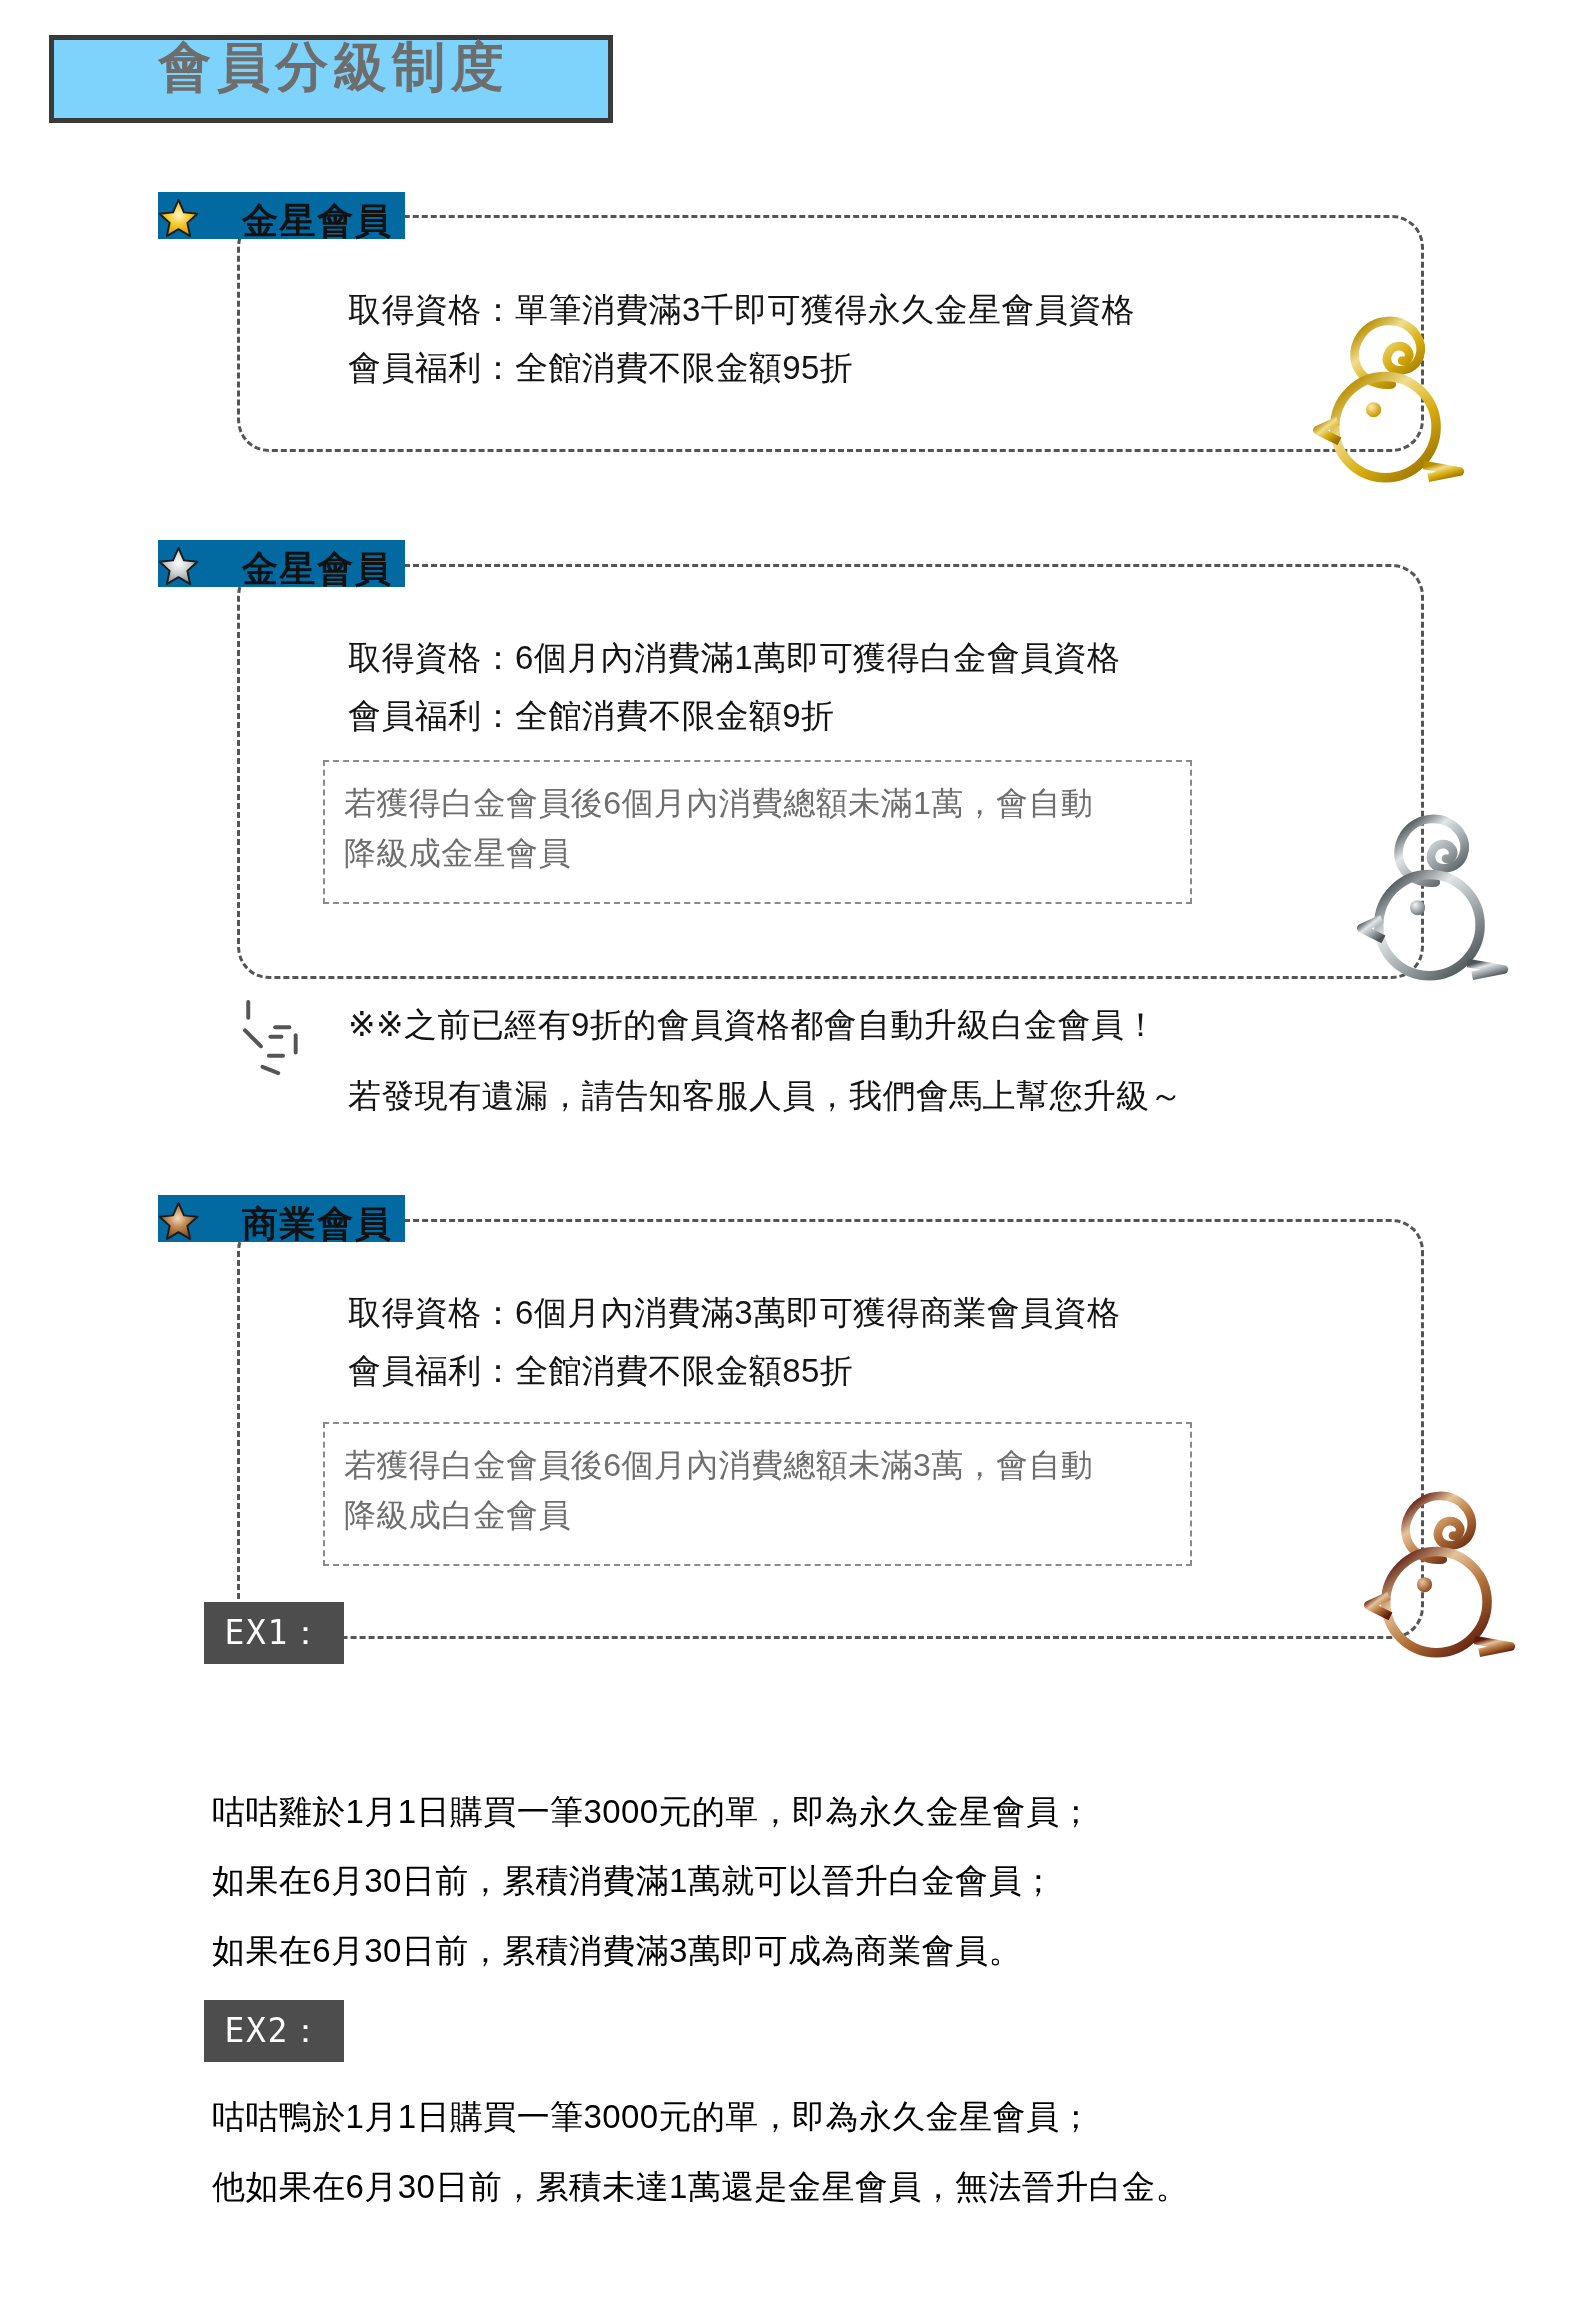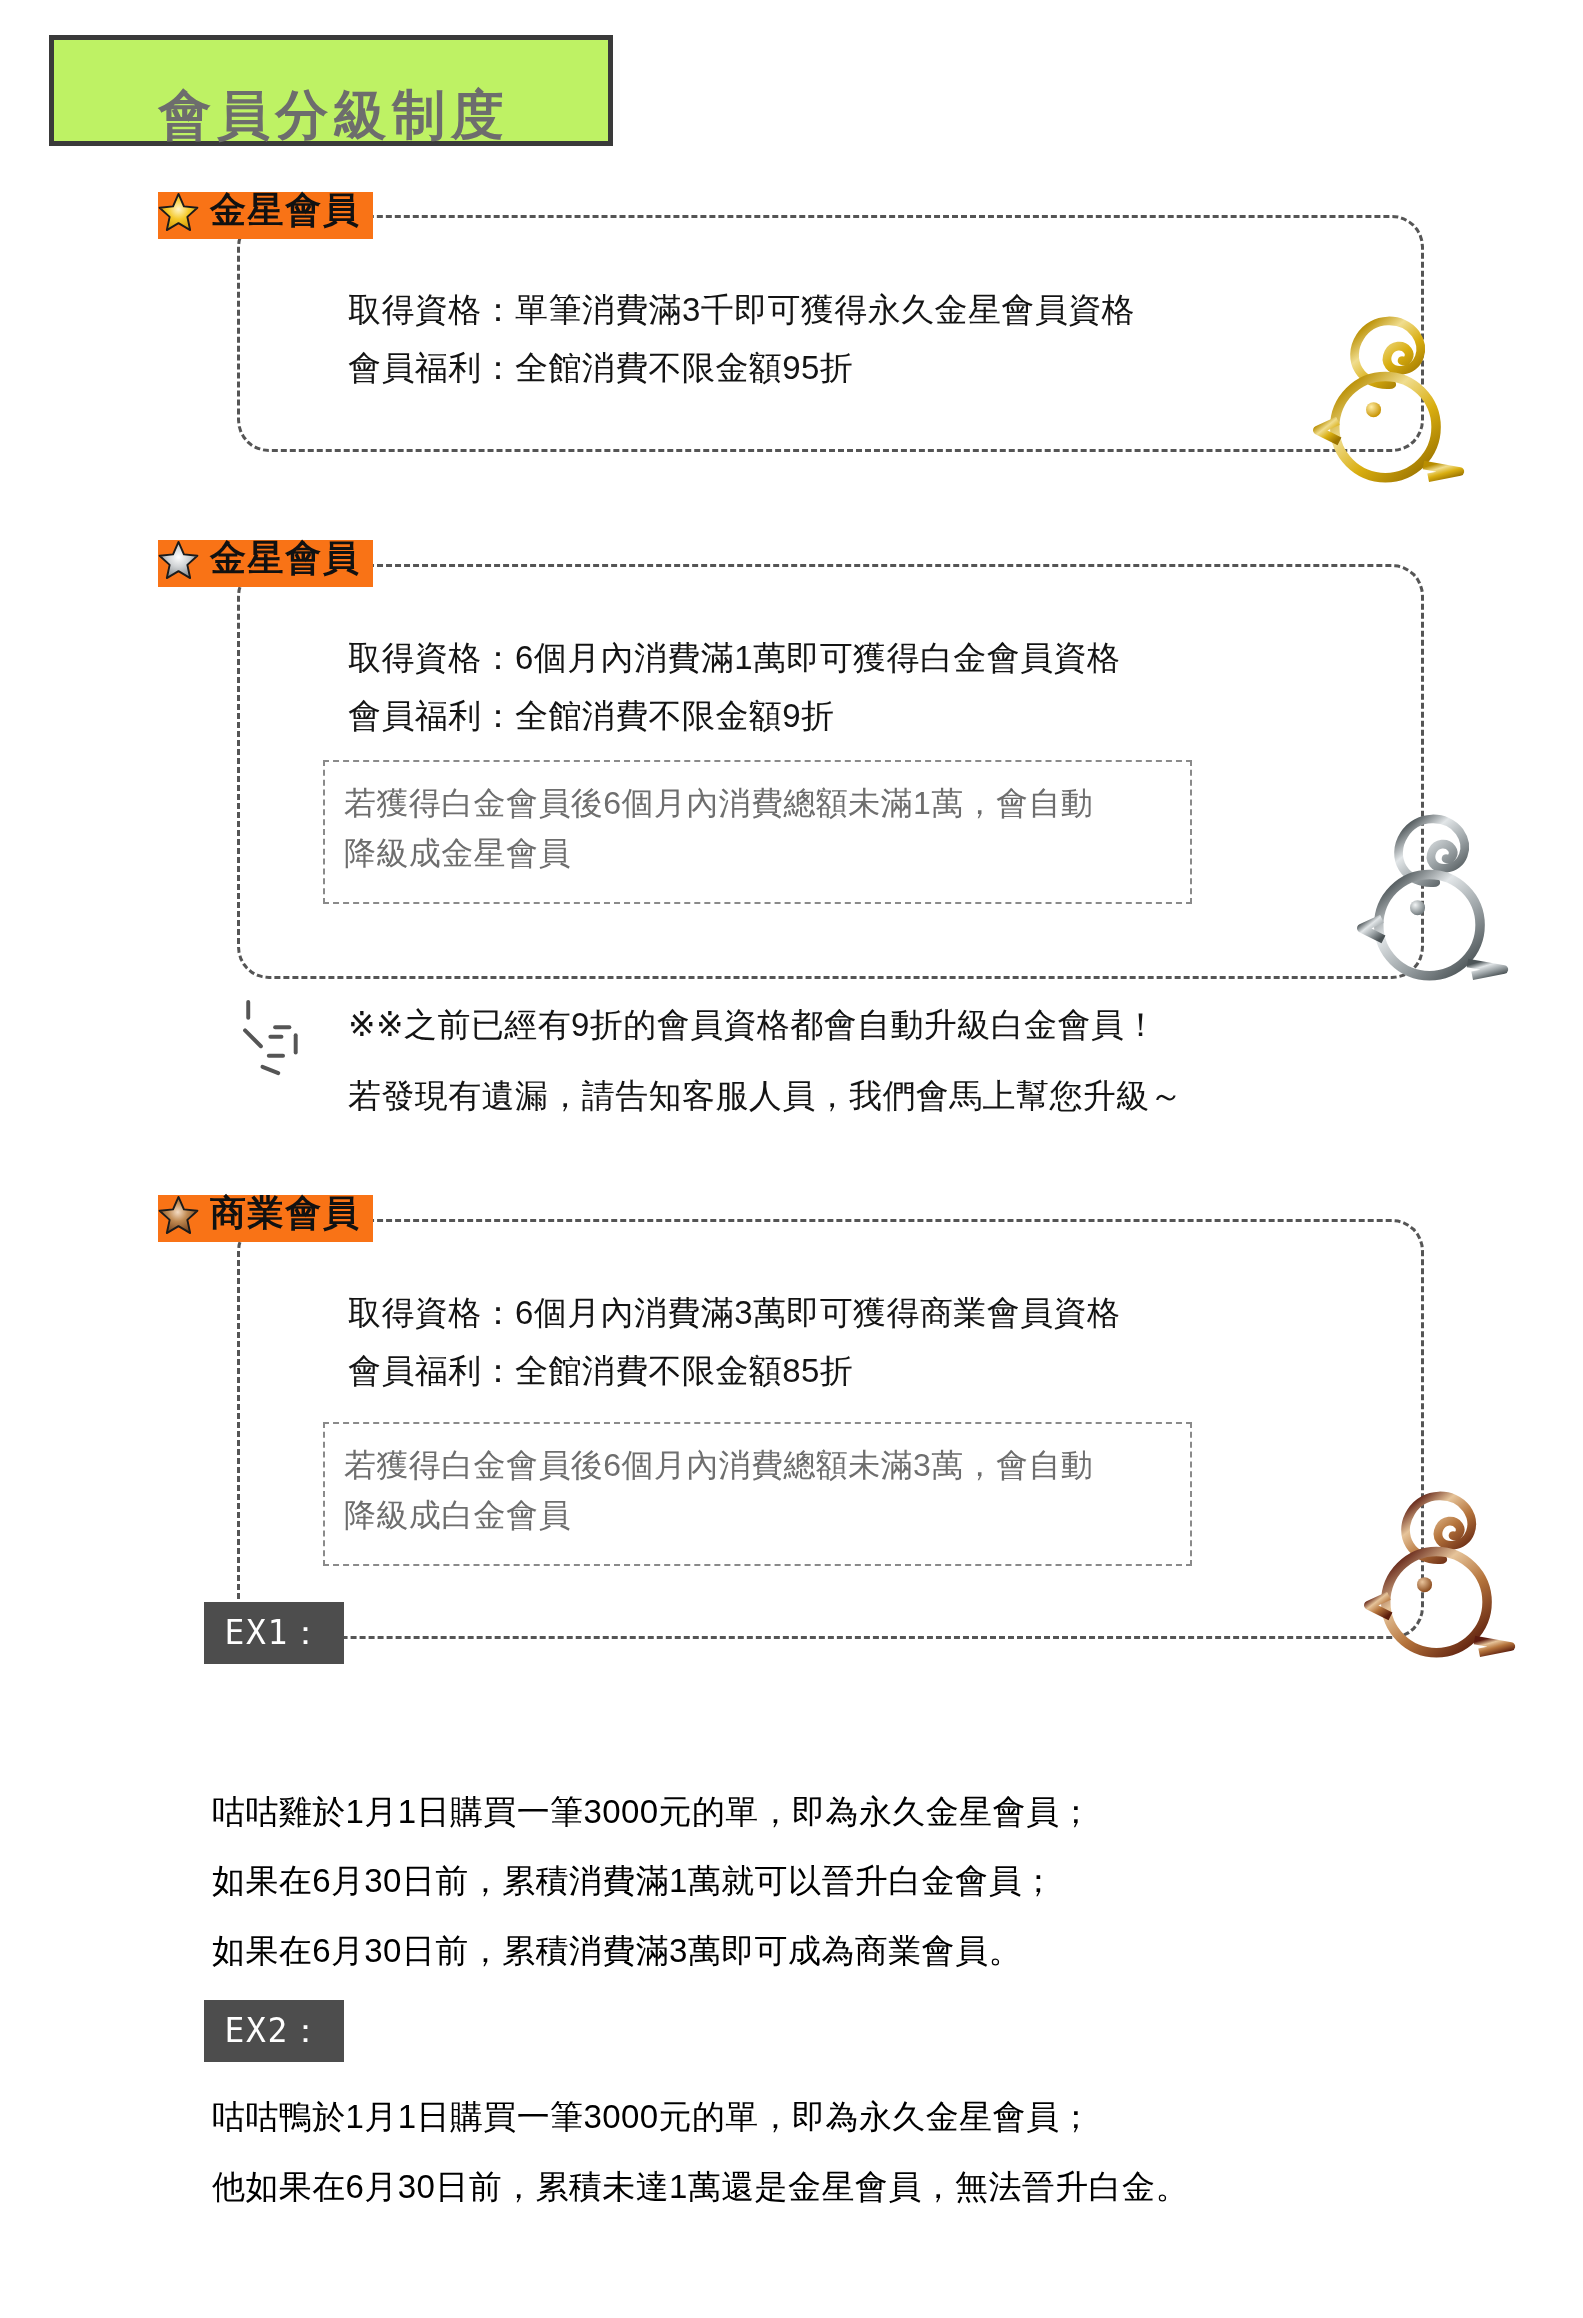--- a/index.html
+++ b/index.html
@@ -19,52 +19,53 @@
     background: #ffffff;
     overflow: hidden;
   }
 
   
   .title-box {
     position: absolute;
     left: 49px;
     top: 35px;
     width: 564px;
-    height: 111px;
+    height: 88px;
     border: 5.5px solid #3a3a3a;
     box-sizing: border-box;
     display: flex;
-    align-items: flex-end;
+    align-items: flex-start;
     justify-content: center;
-    background: #bef264;
+    background: #7dd3fc;
   }
   .title-text {
     font-size: 53px;
     font-weight: bold;
     letter-spacing: 5.5px;
     color: #6d6d6d;
     line-height: 1;
     padding-left: 5.5px;
   }
 
   
   .tier {
     position: absolute;
     left: 158px;
   }
   .tier-head {
     position: absolute;
     left: 0;
     top: 0;
     display: flex;
-    align-items: flex-start;
+    align-items: flex-end;
     height: 47px;
     z-index: 5;
-    background: #f97316;
+    background: #0369a1;
     padding-right: 12.7px;
+    gap: 32px;
   }
   .star {
     width: 41px;
     height: 41px;
     flex: 0 0 41px;
     margin-right: 11px;
     display: block;
   }
   .tier-label {
     font-size: 36px;

